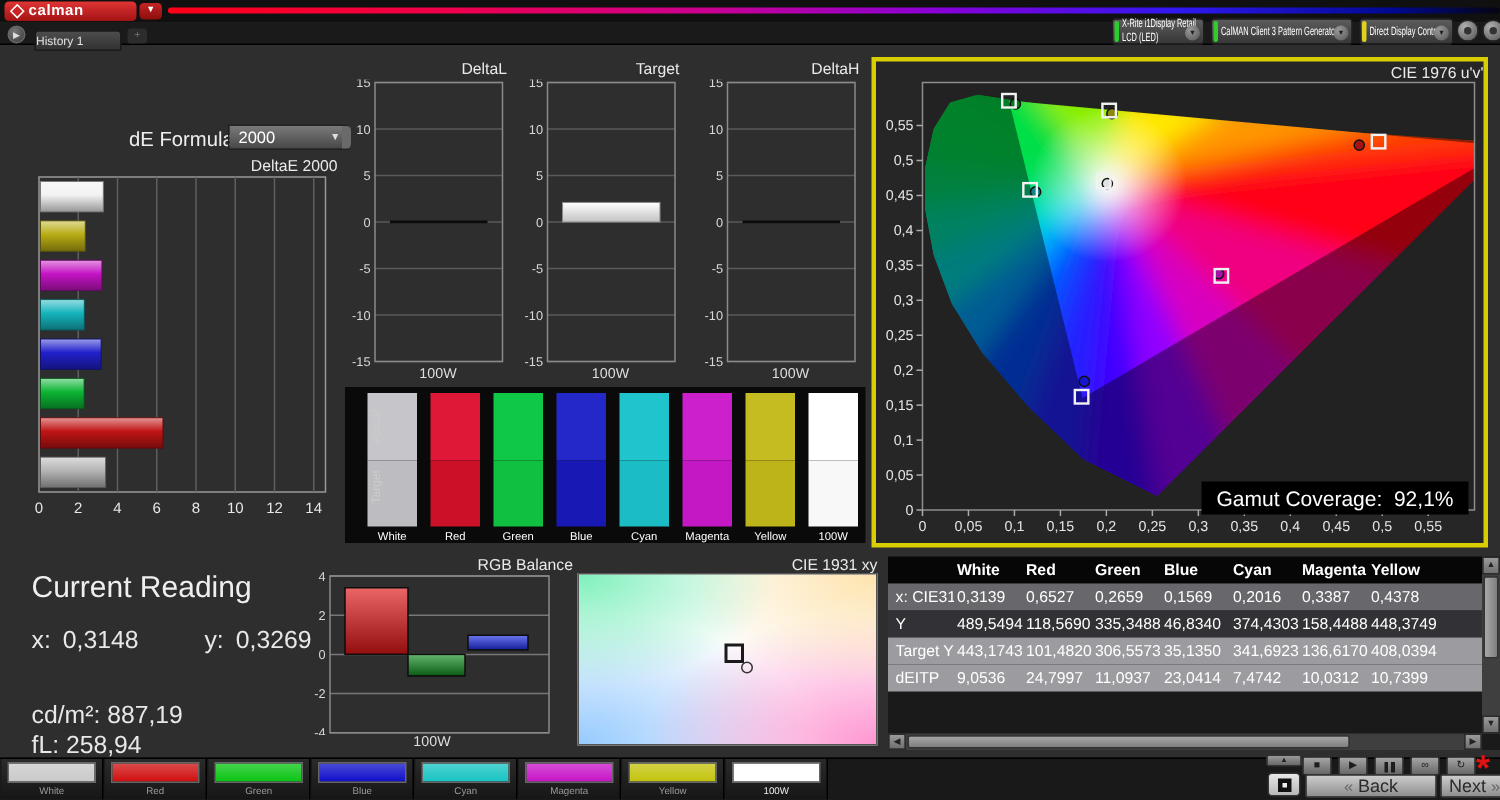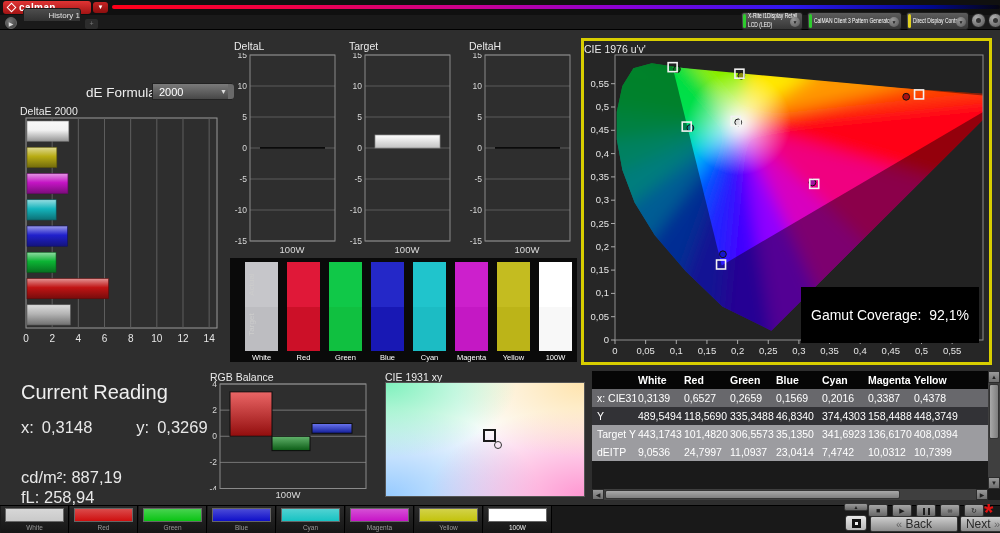--- a/index.html
+++ b/index.html
@@ -15,48 +15,48 @@
   #logo .txt{color:#fff;font-size:10px;font-weight:bold;letter-spacing:.4px;line-height:1;}
   #logo-drop{left:93px;top:2px;width:15px;height:11px;background:linear-gradient(#c42424,#8c0e0e);border-radius:3px;color:#fff;font-size:6px;text-align:center;line-height:11px;}
   #stripe{left:112px;top:5px;width:888px;height:4px;background:linear-gradient(90deg,#ff0018 0%,#f00048 20%,#cc0090 40%,#8800d8 58%,#3018f0 76%,#000890 92%,#050510 100%);border-radius:2px;}
   .topbtn{top:12px;height:18px;background:linear-gradient(#5c5c5c,#373737);border:1px solid #1d1d1d;border-radius:3px;color:#fff;display:flex;align-items:center;z-index:6;}
   .topbtn .accent{position:absolute;left:1px;top:1px;bottom:1px;width:3px;border-radius:2px;}
   .topbtn .lbl{margin-left:6px;font-size:8px;line-height:1.1;white-space:nowrap;transform:scaleX(.62);transform-origin:left center;}
   .topbtn .drop{position:absolute;right:2px;top:4px;width:10px;height:10px;border-radius:50%;background:radial-gradient(circle at 35% 30%,#999,#555);color:#222;font-size:5px;text-align:center;line-height:10px;}
   .roundbtn{top:13px;width:15px;height:15px;border-radius:50%;background:radial-gradient(circle at 35% 30%,#b0b0b0,#4f4f4f);border:1px solid #222;z-index:6;}
   .roundbtn .dot{position:absolute;left:4px;top:4px;width:5px;height:5px;border-radius:50%;background:#333;}
   #play-tab{left:5px;top:17px;width:12px;height:12px;border-radius:50%;background:radial-gradient(circle at 35% 30%,#777,#3a3a3a);border:1px solid #666;color:#ddd;font-size:6px;text-align:center;line-height:12px;}
-  #history-tab{left:23px;top:8px;width:58px;height:14px;background:linear-gradient(#4d4d4d,#323232);border:1px solid #1a1a1a;border-radius:3px 3px 0 0;color:#e2e2e2;font-size:8px;text-align:right;line-height:13px;}
+  #history-tab{left:23px;top:20px;width:58px;height:14px;background:linear-gradient(#4d4d4d,#323232);border:1px solid #1a1a1a;border-radius:3px 3px 0 0;color:#e2e2e2;font-size:8px;text-align:left;line-height:13px;}
   #add-tab{left:85px;top:19px;width:13px;height:10px;background:#2c2c2c;border-radius:2px;color:#777;font-size:7px;text-align:center;line-height:9px;}
 
   
   #page-title{left:54px;top:36px;color:#f2f2f2;font-size:28px;font-weight:400;letter-spacing:.5px;}
   #formula-label{left:86px;top:85px;color:#eee;font-size:13.5px;}
   #formula-dd{left:152px;top:83px;width:80px;height:17px;background:linear-gradient(#7a7a7a,#474747);border:1px solid #222;color:#fff;font-size:11px;line-height:16px;padding-left:6px;}
   #formula-dd .arr{position:absolute;right:4px;top:0;font-size:7px;color:#ddd;line-height:16px;}
 
   
-  .charttitle{color:#eaeaea;font-size:10.5px;text-align:left;}
+  .charttitle{color:#eaeaea;font-size:10.5px;text-align:right;}
   .xlabel{color:#ddd;font-size:9.5px;text-align:center;}
   #handle{left:228px;top:84px;width:6px;height:15px;background:#6a6a6a;border-radius:0 3px 3px 0;}
 
   
   #swpanel{left:230px;top:258px;width:347px;height:104px;background:#0a0a0a;display:flex;}
   #swpanel .sidecol{width:15px;position:relative;}
   #swpanel .rot{position:absolute;left:1px;color:#ccc;font-size:8px;transform:rotate(-90deg);transform-origin:center;width:40px;text-align:center;}
   #swpanel .cols{display:flex;gap:9px;padding-top:4px;}
   .swcol{width:33px;display:flex;flex-direction:column;}
   .swcol .a{height:45px;}
   .swcol .t{height:44px;}
   .swcol .lbl{color:#fff;font-size:7.5px;text-align:center;margin-top:2px;}
 
   
   #cie76{left:581px;top:38px;width:411px;height:327px;background:#262626;border:3px solid #d8ce00;}
   #cie76 .charttitle{position:absolute;left:0;right:0;top:2px;}
-  #coverage{position:absolute;right:10px;bottom:19px;background:#000;color:#fff;font-size:14px;padding:20px 10px;white-space:nowrap;}
+  #coverage{position:absolute;right:10px;bottom:19px;background:#000;color:#fff;font-size:14px;padding:3px 10px;white-space:nowrap;}
 
   
   #reading-title{left:21px;top:381px;color:#efefef;font-size:20px;}
   .read-line{color:#e8e8e8;font-size:16.5px;}
   #read-xy{left:21px;top:418px;display:flex;gap:8px;}
   #read-xy .sep{width:28px;}
   #read-fl{left:21px;top:444px;margin-top:44px;}
   #read-cdm{left:21px;top:468px;}
 
   

